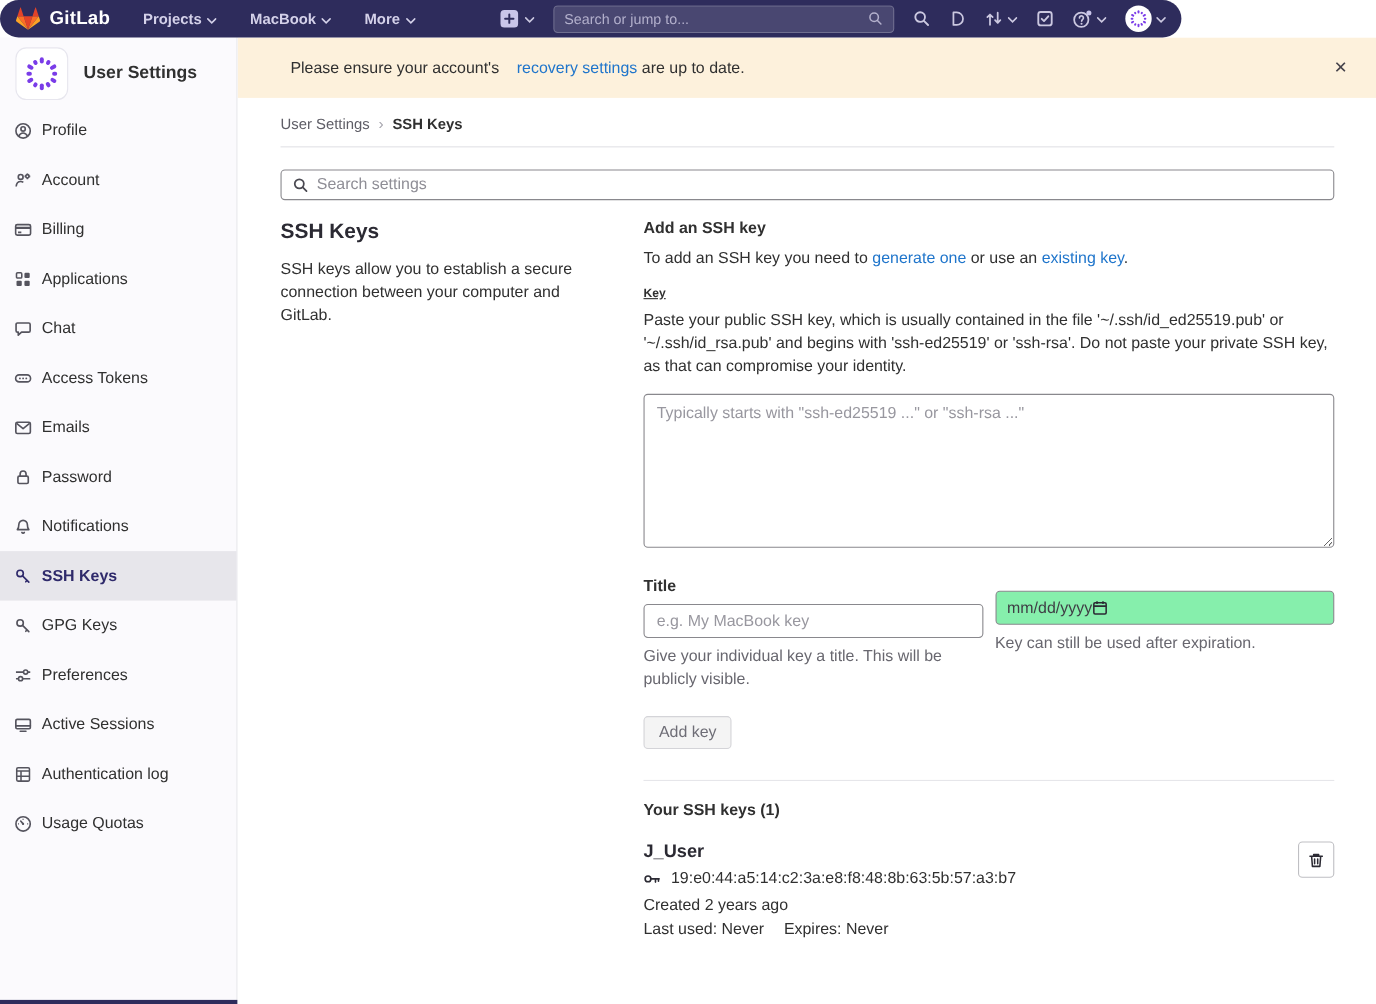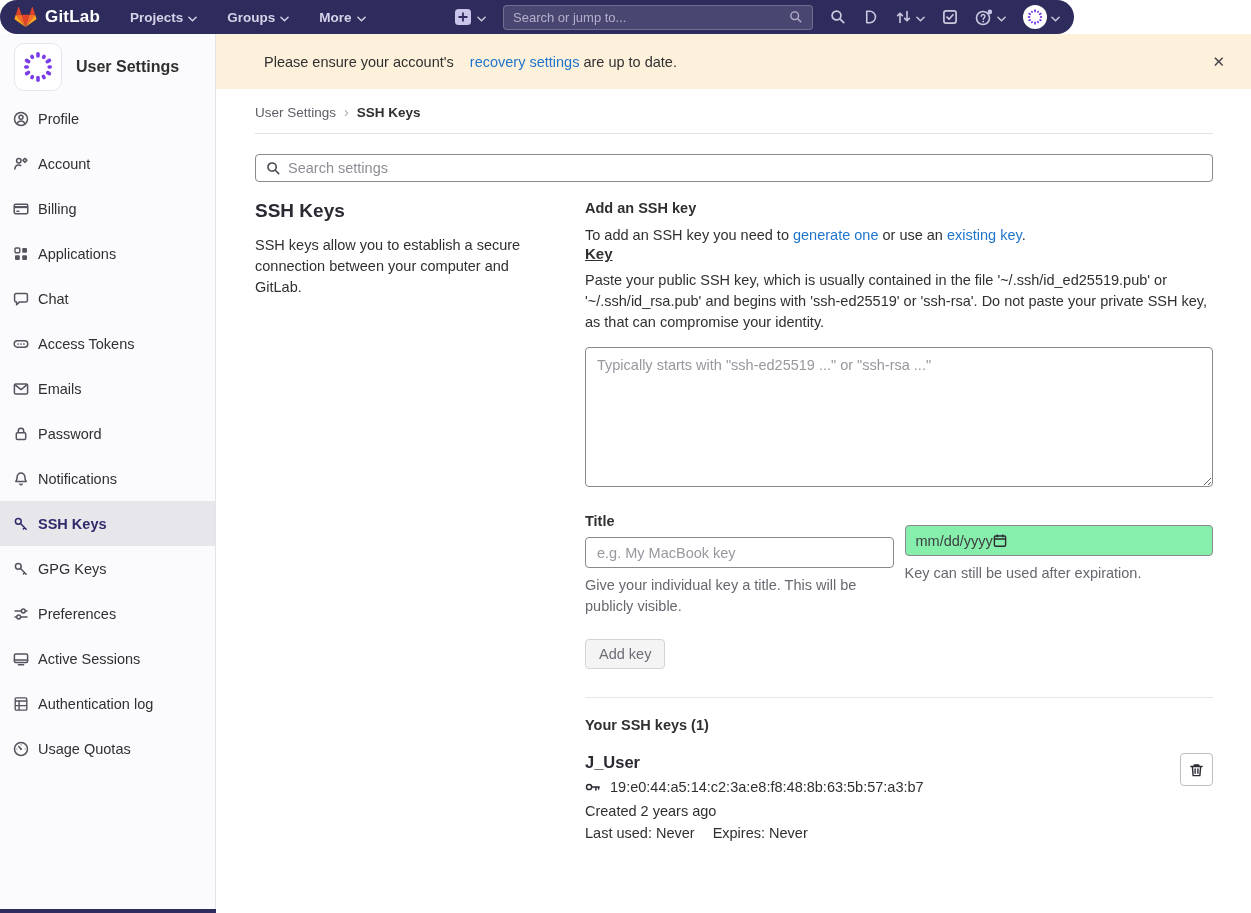--- a/index.html
+++ b/index.html
@@ -56,21 +56,21 @@
 
   .cols { display:flex; margin-top:18px; }
   .col-left { width:300px; margin-right:30px; flex-shrink:0; }
   .page-title { font-size:19px; font-weight:700; color:#2b2a33; }
   .page-desc { margin-top:13px; font-size:14.5px; line-height:21px; color:#303030; }
   .col-right { flex:1; }
 
   .h4 { font-size:14.5px; font-weight:700; color:#303030; }
   .intro { margin-top:9px; font-size:14.5px; line-height:20px; }
   .intro a { color:#1f75cb; text-decoration:none; cursor:pointer; }
-  .lbl { margin-top:0; font-size:15px; font-weight:700;text-decoration:underline; }
+  .lbl { margin-top:16px; font-size:11px; font-weight:700;text-decoration:underline; }
   .key-help { margin-top:8px; font-size:14.5px; line-height:21px; color:#303030; }
   textarea.key-input { margin-top:14px; width:100%; height:140px; border:1px solid #89888d; border-radius:4px;
                        padding:9px 11px; font-size:14.5px; font-family:inherit; color:#303030; resize:vertical; }
   textarea.key-input::placeholder, input.txt::placeholder { color:#98979f; }
   .form-row { margin-top:22px; display:grid; grid-template-columns:1fr 1fr; column-gap:11px; }
   .fld-label { font-size:14.5px; font-weight:700; }
   input.txt { margin-top:8px; width:100%; height:31px; border:1px solid #89888d; border-radius:4px;
               padding:0 11px; font-size:14.5px; font-family:inherit; color:#303030; }
   .date-field { margin-top:12px; height:31px; border:1px solid #89888d; border-radius:4px; background:#86efac;
                 display:flex; align-items:center; justify-content:flex-start; padding:0 10px; cursor:pointer; }
@@ -108,21 +108,21 @@
       <span class="logo-text">GitLab</span>
     </div>
     <nav class="nav-menu">
       <div class="nav-item">
         <span>Projects</span>
         <span><svg width="9" height="6" viewBox="0 0 10 6">
               <path d="M1 1l4 4 4-4" fill="none" stroke="currentColor" stroke-width="1.6" stroke-linecap="round"></path>
             </svg></span>
       </div>
       <div class="nav-item">
-        <span>Groups</span>
+        <span>MacBook</span>
         <span><svg width="9" height="6" viewBox="0 0 10 6">
               <path d="M1 1l4 4 4-4" fill="none" stroke="currentColor" stroke-width="1.6" stroke-linecap="round"></path>
             </svg></span>
       </div>
       <div class="nav-item">
         <span>More</span>
         <span><svg width="9" height="6" viewBox="0 0 10 6">
               <path d="M1 1l4 4 4-4" fill="none" stroke="currentColor" stroke-width="1.6" stroke-linecap="round"></path>
             </svg></span>
       </div>

